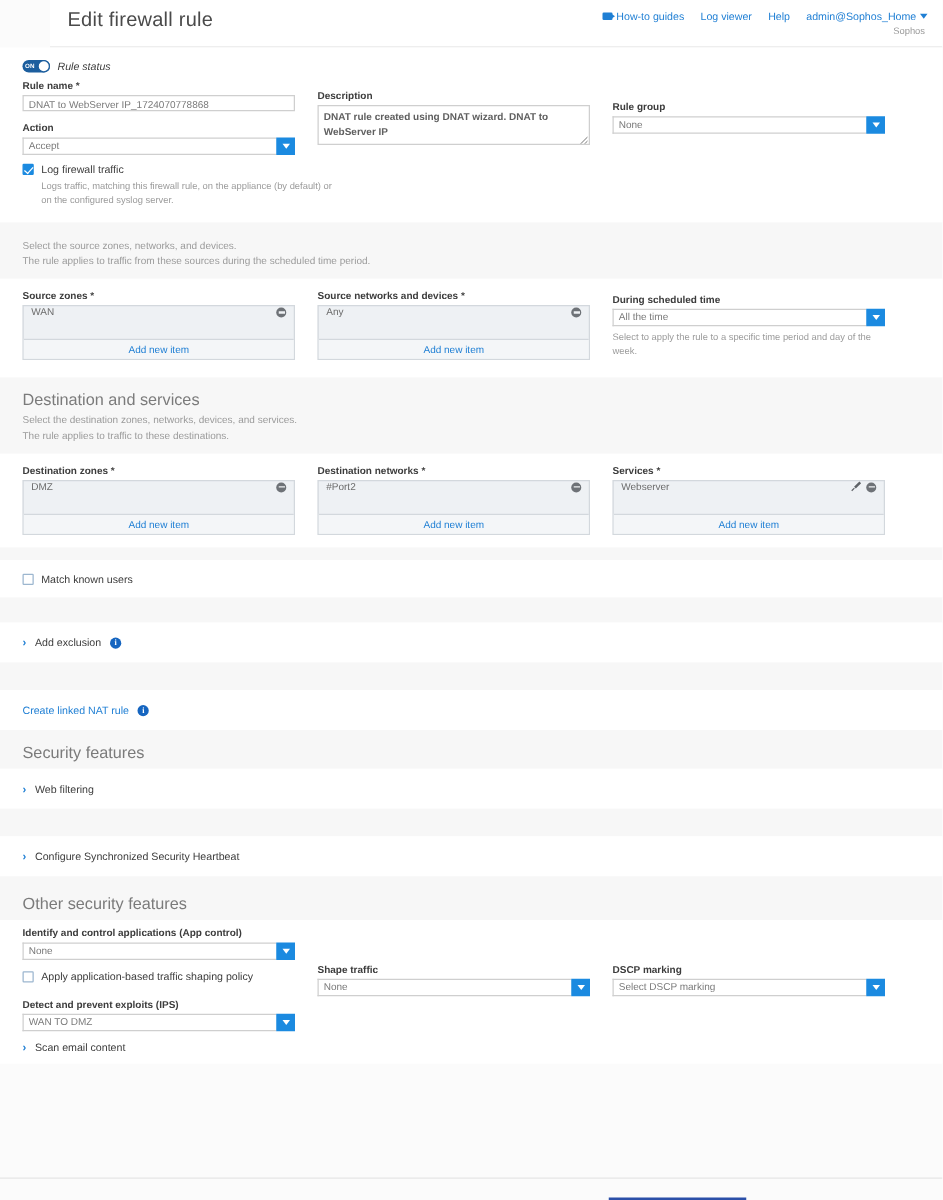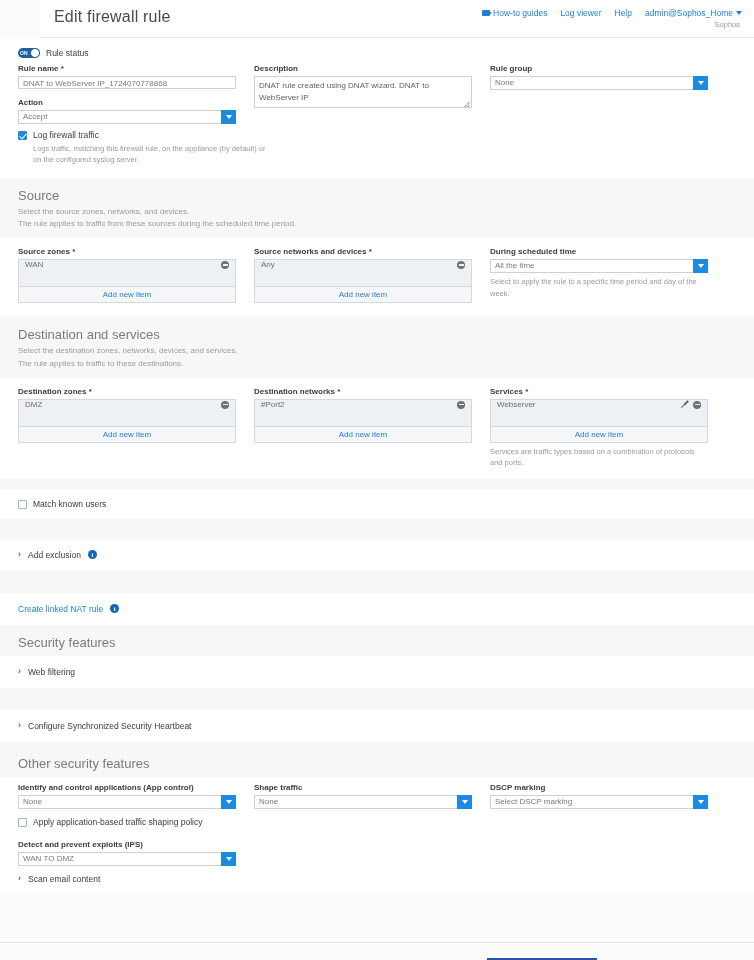--- a/index.html
+++ b/index.html
@@ -31,53 +31,54 @@
   .caret-down { display:inline-block; width:0;height:0;border-left:3px solid transparent;border-right:3px solid transparent;border-top:4px solid #1f7fd4; }
   .tenant { position:absolute; right:14px; top:20px; font-size:7.5px; color:#9a9a9a; }
 
   
   .band { background:#f7f7f7; }
   .white { background:#ffffff; }
   .sec-head { padding:10px 18px 8px 18px; }
   .sec-title { font-size:13px; color:#7b7b7b; font-weight:400; }
   .sec-sub { font-size:8px; color:#9b9b9b; line-height:1.55; margin-top:3px; }
 
-  .row { display:flex; padding:8px 18px 10px 18px; gap:0; }
+  .row { display:flex; padding:8px 18px 10px 18px; gap:0;align-items:center; }
   .col { width:236px; padding-right:18px; }
   .col.c2 { width:236px; }
   .col.c3 { width:236px; }
   .lbl { font-size:8px; color:#3c3c3c; font-weight:bold; margin-bottom:3px; display:block; }
   .help { font-size:7.5px; color:#9b9b9b; margin-top:3px; line-height:1.5; }
 
   
   .inp {
     height:13px; border:1px solid #cfcfcf; background:#fff;
     font-size:8px; color:#7a7a7a; padding:0 4px; line-height:13px;
     width:100%;
   }
   .ta {
     border:1px solid #cfcfcf; background:#fff; height:32px;
     font-size:8px; color:#5f5f5f; padding:3px 4px; line-height:1.5; width:100%;
     position:relative;
+    font-weight:bold;
   }
   .ta .grip { position:absolute; right:1px; bottom:0px; width:6px;height:6px;
      background:linear-gradient(135deg, transparent 50%, #b9b9b9 50%, #b9b9b9 62%, transparent 62%, transparent 75%, #b9b9b9 75%, #b9b9b9 87%, transparent 87%); }
 
   .sel { display:flex; height:14px; width:100%; }
   .sel .val { flex:1; border:1px solid #cfcfcf; border-right:none; background:#fff;
       font-size:8px; color:#7a7a7a; padding:0 4px; line-height:12px; display:flex; align-items:center; }
   .sel .btn { width:15px; background:#1b8ae0; display:flex; align-items:center; justify-content:center; }
   .sel .btn i { width:0;height:0;border-left:3px solid transparent;border-right:3px solid transparent;border-top:4px solid #fff; display:block; }
 
   
   .toggle-wrap{ display:flex; align-items:center; gap:6px; padding:10px 18px 4px 18px;}
   .toggle { width:22px;height:10px;border-radius:6px;background:#1c5e9e;position:relative; display:flex; align-items:center;}
   .toggle .on { font-size:5px; color:#fff; font-weight:bold; margin-left:2px; letter-spacing:.2px;}
   .toggle .knob{ position:absolute; right:0px; top:0px; width:10px;height:10px;border-radius:50%;background:#fff;border:1px solid #1c5e9e;}
-  .toggle-lbl{ font-size:8.5px; color:#3c3c3c; }
+  .toggle-lbl{ font-size:8.5px; color:#3c3c3c;font-style:italic; }
 
   
   .cbrow { display:flex; gap:6px; align-items:flex-start; }
   .cb { width:9px;height:9px;border:1px solid #9cb6cf; background:#fff; flex:none; margin-top:1px; border-radius:1px;}
   .cb.checked { background:#1b8ae0; border-color:#1b8ae0; position:relative; }
   .cb.checked:after{ content:""; position:absolute; left:2px; top:0px; width:3px;height:6px;border:solid #fff; border-width:0 1.4px 1.4px 0; transform:rotate(42deg); }
   .cb-lbl { font-size:8.5px; color:#3c3c3c; }
 
   
   .listbox { border:1px solid #d3d8dd; background:#eef1f4; }
@@ -175,21 +176,20 @@
       <div class="cbrow">
         <span class="cb checked"></span>
         <span class="cb-lbl">Log firewall traffic</span>
       </div>
       <div class="help" style="margin-left:15px; max-width:240px;">Logs traffic, matching this firewall rule, on the appliance (by default) or on the configured syslog server.</div>
     </div>
   </div>
 
   <div class="band">
     <div class="sec-head">
-      <div class="sec-title">Source</div>
       <div class="sec-sub">Select the source zones, networks, and devices.</div>
       <div class="sec-sub" style="margin-top:0;">The rule applies to traffic from these sources during the scheduled time period.</div>
     </div>
   </div>
   <div class="white">
     <div class="row" style="padding-top:9px; padding-bottom:14px;">
       <div class="col">
         <span class="lbl">Source zones *</span>
         <div class="listbox">
           <div class="items">
@@ -274,21 +274,20 @@
             <div class="item">
               <span>Webserver</span>
               <span class="icons">
                 <span class="pencil"></span>
                 <span class="minus"></span>
               </span>
             </div>
           </div>
           <div class="add">Add new item</div>
         </div>
-        <div class="help">Services are traffic types based on a combination of protocols and ports.</div>
       </div>
     </div>
   </div>
 
   <div class="band" style="height:10px;"></div>
   <div class="white" style="padding:10px 18px;">
     <div class="cbrow">
       <span class="cb"></span>
       <span class="cb-lbl">Match known users</span>
     </div>

